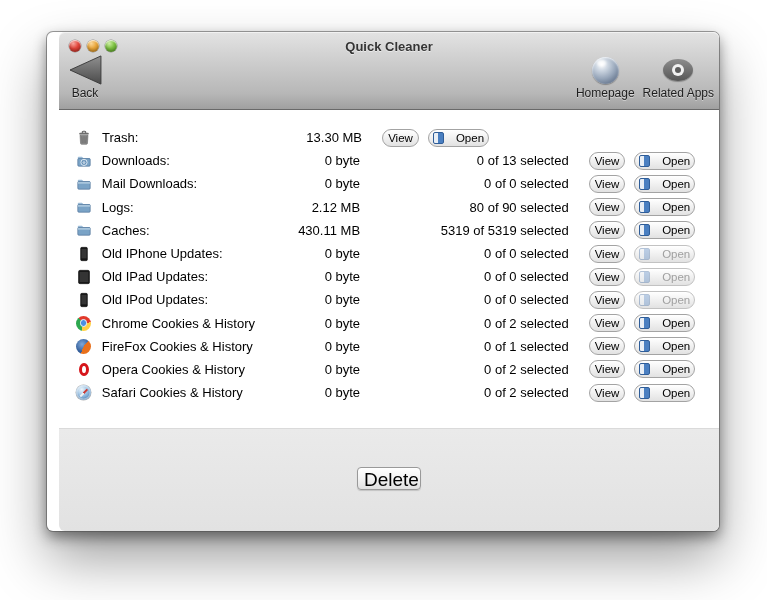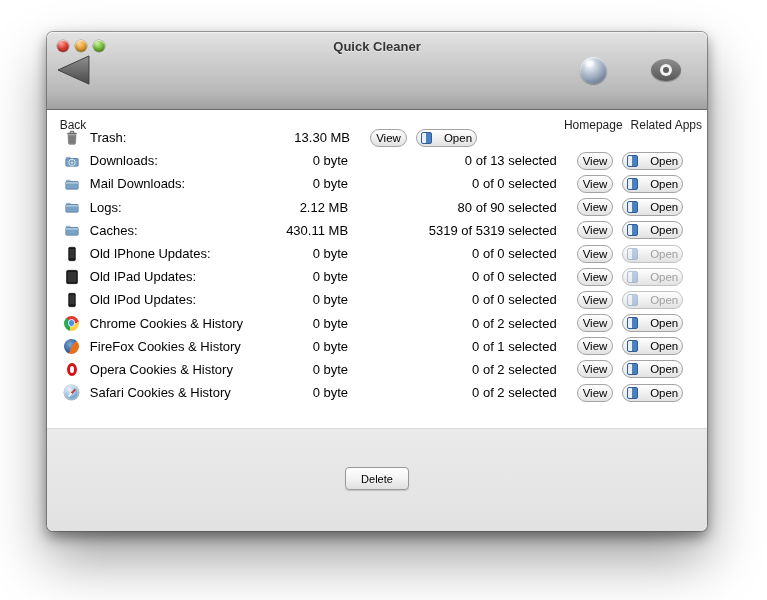--- a/index.html
+++ b/index.html
@@ -4,40 +4,41 @@
 <style>
   html,body{margin:0;padding:0;}
   body{width:767px;height:600px;background:#ffffff;font-family:"Liberation Sans","DejaVu Sans",sans-serif;}
   .stage{position:relative;width:767px;height:600px;overflow:hidden;background:#fff;}
 
   
   .window{
     position:absolute;left:47px;top:32px;width:660px;height:499px;
     border-radius:6px;background:#fff;
     box-shadow:0 0 0 1px rgba(80,80,80,.55), 0 6px 14px rgba(0,0,0,.45), 0 28px 55px rgba(0,0,0,.38);
+    padding-left:12px;
   }
 
   
   .toolbar{
     position:relative;height:77px;border-radius:6px 6px 0 0;
     background:linear-gradient(#e3e3e3 0%,#d2d2d2 30%,#b7b7b7 80%,#a0a0a0 100%);
     border-bottom:1px solid #696969;
     box-shadow:inset 0 1px 0 rgba(255,255,255,.55);
   }
   .traffic-lights{position:absolute;left:10px;top:8px;display:flex;gap:6px;}
   .tl{width:12px;height:12px;border-radius:50%;
       box-shadow:inset 0 1px 1px rgba(255,255,255,.75), inset 0 -2px 3px rgba(0,0,0,.28), 0 0 0 0.5px rgba(0,0,0,.35);}
   .tl.close{background:radial-gradient(circle at 35% 28%, #f6a8a0 0%, #e2463c 45%, #bf2c23 100%);}
   .tl.min  {background:radial-gradient(circle at 35% 28%, #fbd89a 0%, #e9a63a 45%, #cc8a1e 100%);}
   .tl.zoom {background:radial-gradient(circle at 35% 28%, #cdeea4 0%, #7cc140 45%, #58a127 100%);}
   .window-title{
     position:absolute;top:7px;left:0;right:0;text-align:center;
     font-size:13px;font-weight:bold;color:#353535;text-shadow:0 1px 0 rgba(255,255,255,.5);
   }
-  .tb-item{display:flex;flex-direction:column;align-items:center;cursor:default;gap:32px;}
+  .tb-item{display:flex;flex-direction:column;align-items:center;cursor:default;}
   .tb-item .icon-slot{height:30px;display:flex;align-items:center;justify-content:center;}
   .tb-label{font-size:12px;color:#1f1f1f;text-shadow:0 1px 0 rgba(255,255,255,.45);margin-top:1px;}
   .tb-back{position:absolute;left:2px;top:23px;width:48px;}
   .tb-right{position:absolute;right:5px;top:23px;display:flex;gap:8px;}
   .globe{width:27px;height:27px;border-radius:50%;position:relative;
     background:radial-gradient(circle at 36% 28%, #ffffff 0%, #cfd8e3 22%, #95a4b8 55%, #5e6e86 85%, #47556c 100%);
     box-shadow:inset 0 1px 2px rgba(255,255,255,.85), 0 1px 1px rgba(0,0,0,.3);}
   .globe::after{content:"";position:absolute;left:5px;top:3px;width:9px;height:6px;border-radius:50%;
     background:rgba(255,255,255,.75);filter:blur(1px);}
   .eye{width:30px;height:22px;border-radius:50%;display:flex;align-items:center;justify-content:center;
@@ -64,21 +65,21 @@
   .open-btn.disabled .finder-icon{opacity:.35;}
   .finder-icon{width:11px;height:12px;border-radius:2px;box-sizing:border-box;
     border:1px solid #2f5d98;background:linear-gradient(90deg,#e9eff6 0 48%,#4a7fc1 48% 100%);}
 
   
   .footer{position:relative;height:103px;background:linear-gradient(#eaeaea,#e2e2e2);
     border-radius:0 0 6px 6px;border-top:1px solid #dadada;box-sizing:border-box;}
   .delete-btn{position:absolute;left:50%;top:38px;transform:translateX(-50%);
     width:64px;height:23px;border:1px solid #999;border-radius:4px;
     background:linear-gradient(#ffffff 0%,#f3f3f3 50%,#e0e0e0 100%);
-    font-family:"Liberation Sans","DejaVu Sans",sans-serif;font-size:11px;color:#000;
+    font-family:"Liberation Sans","DejaVu Sans",sans-serif;font-size:19px;color:#000;
     box-shadow:0 1px 1px rgba(0,0,0,.15), inset 0 1px 0 #fff;cursor:default;}
 
   
   .ic{width:15px;height:15px;border-radius:50%;position:relative;display:inline-block;box-sizing:border-box;}
   .ic.chrome{background:conic-gradient(from -40deg,#e2392b 0 120deg,#ffd043 120deg 235deg,#2da84f 235deg 360deg);}
   .ic.chrome .hub{position:absolute;left:50%;top:50%;width:7.5px;height:7.5px;margin:-3.75px 0 0 -3.75px;
     border-radius:50%;background:#4a90e2;border:1.6px solid #f4f6f8;box-sizing:border-box;}
   .ic.firefox{background:
     conic-gradient(from 40deg,#e8701c 0 160deg,rgba(232,112,28,0) 160deg 360deg),
     radial-gradient(circle at 40% 35%, #7fa8d8 0%, #35609c 55%, #1d3c6e 100%);}

